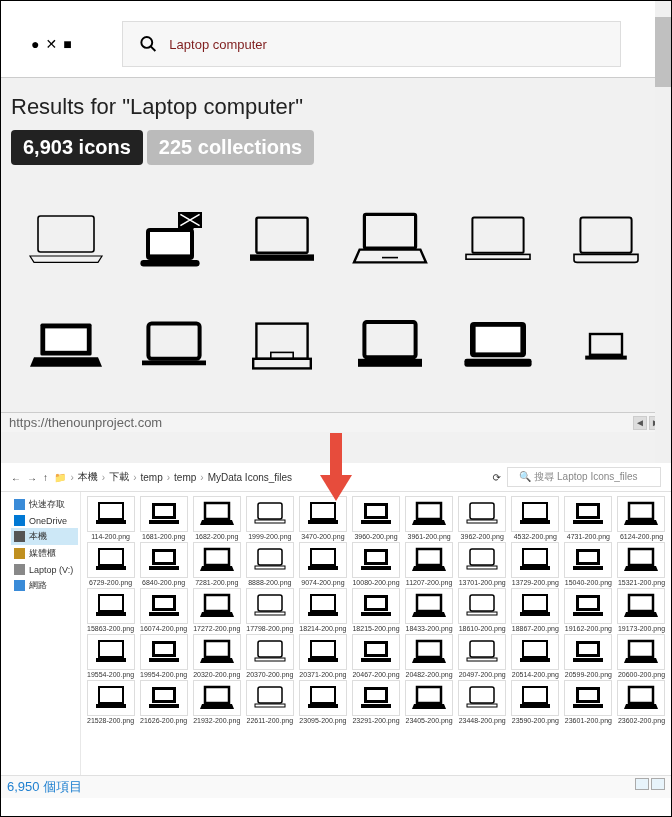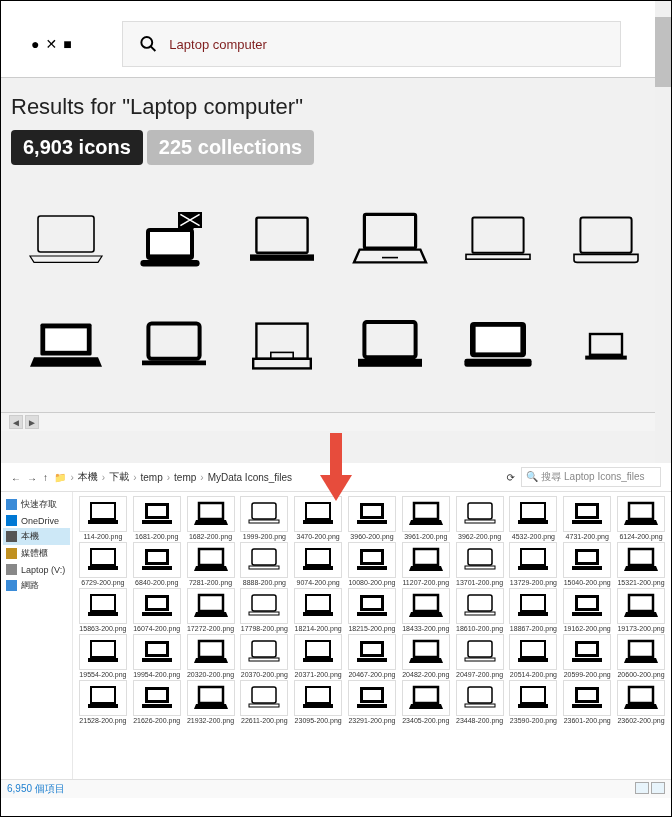--- a/index.html
+++ b/index.html
@@ -21,33 +21,33 @@
 .icon-cell svg { width: 80px; height: 80px; }
 .url-bar { padding: 2px 8px; font-size: 13px; color: #666; background: #f4f4f4; border-top: 1px solid #ccc; display: flex; align-items: center; justify-content: space-between; }
 .url-bar-scroll { display: flex; gap: 2px; }
 .url-bar-scroll span { width: 14px; height: 14px; background: #ddd; display: flex; align-items: center; justify-content: center; font-size: 10px; color: #555; border: 1px solid #ccc; }
 .arrow-down { position: absolute; left: 50%; transform: translateX(-50%); top: 432px; z-index: 10; }
 .explorer { height: 335px; background: #fff; font-size: 10px; position: relative; }
 .explorer-nav { padding: 4px 10px; border-bottom: 1px solid #e0e0e0; display: flex; align-items: center; gap: 6px; color: #333; }
 .breadcrumb { display: flex; gap: 4px; align-items: center; flex: 1; }
 .breadcrumb span { color: #333; }
 .breadcrumb .sep { color: #999; }
-.explorer-search { border: 1px solid #ddd; padding: 2px 4px; width: 140px; color: #888; }
+.explorer-search { border: 1px solid #ddd; padding: 2px 11px; width: 154px; color: #888; }
 .explorer-body { display: flex; height: 297px; }
-.sidebar { width: 72px; border-right: 1px solid #e8e8e8; padding: 4px 2px; }
+.sidebar { width: 72px; border-right: 1px solid #e8e8e8; padding: 4px 2px; margin-left: 8px; }
 .sidebar-item { display: flex; align-items: center; gap: 4px; padding: 2px 3px; cursor: pointer; font-size: 9px; color: #333; }
 .sidebar-item.active { background: #cde8f7; }
 .sidebar-icon { width: 11px; height: 11px; display: inline-block; }
 .file-grid { flex: 1; padding: 4px; overflow: hidden; }
 .file-row { display: flex; gap: 2px; margin-bottom: 2px; }
 .file-item { width: 52px; text-align: center; cursor: pointer; }
 .file-thumb { width: 48px; height: 36px; background: #fff; border: 1px solid #ddd; margin: 0 auto 1px; display: flex; align-items: center; justify-content: center; }
 .file-thumb svg { width: 36px; height: 30px; }
 .file-name { font-size: 7px; color: #333; word-break: break-all; line-height: 1; }
-.status-bar { position: absolute; bottom: 0; left: 0; right: 0; padding: 2px 6px; font-size: 10px; color: #2080d0; display: flex; justify-content: space-between; background: #f9f9f9; border-top: 1px solid #e0e0e0; }
+.status-bar { position: absolute; bottom: 0; left: 0; right: 0; padding: 2px 6px; font-size: 13px; color: #2080d0; display: flex; justify-content: space-between; background: #f9f9f9; border-top: 1px solid #e0e0e0; }
 .status-icons { display: flex; gap: 2px; }
 .status-icons span { width: 14px; height: 12px; border: 1px solid #aaa; background: #e8f4fb; }
 .scroll-top { position: absolute; top: 0; right: 0; width: 16px; height: 462px; background: #f0f0f0; }
 .scroll-thumb { width: 100%; height: 70px; background: #c0c0c0; margin-top: 16px; }
 </style>
 </head>
 <body>
 
 <div class="top-section">
   <div class="scroll-top">
@@ -149,20 +149,21 @@
         </div>
       <div class="icon-cell">
           <svg viewBox="0 0 100 80">
             <rect x="30" y="25" width="40" height="26" fill="none" stroke="#000" stroke-width="3"></rect>
             <rect x="24" y="52" width="52" height="5" fill="#000"></rect>
           </svg>
         </div>
     </div>
   </div>
   <div class="url-bar">
+    <span>https://thenounproject.com</span>
     <div class="url-bar-scroll">
         <span>◄</span>
         <span>►</span>
       </div>
   </div>
   <div class="arrow-down">
     <svg width="36" height="70" viewBox="0 0 36 70">
         <rect x="12" y="0" width="12" height="45" fill="#e74c3c"></rect>
         <path d="M2 42 L34 42 L18 68 Z" fill="#e74c3c"></path>
       </svg>

